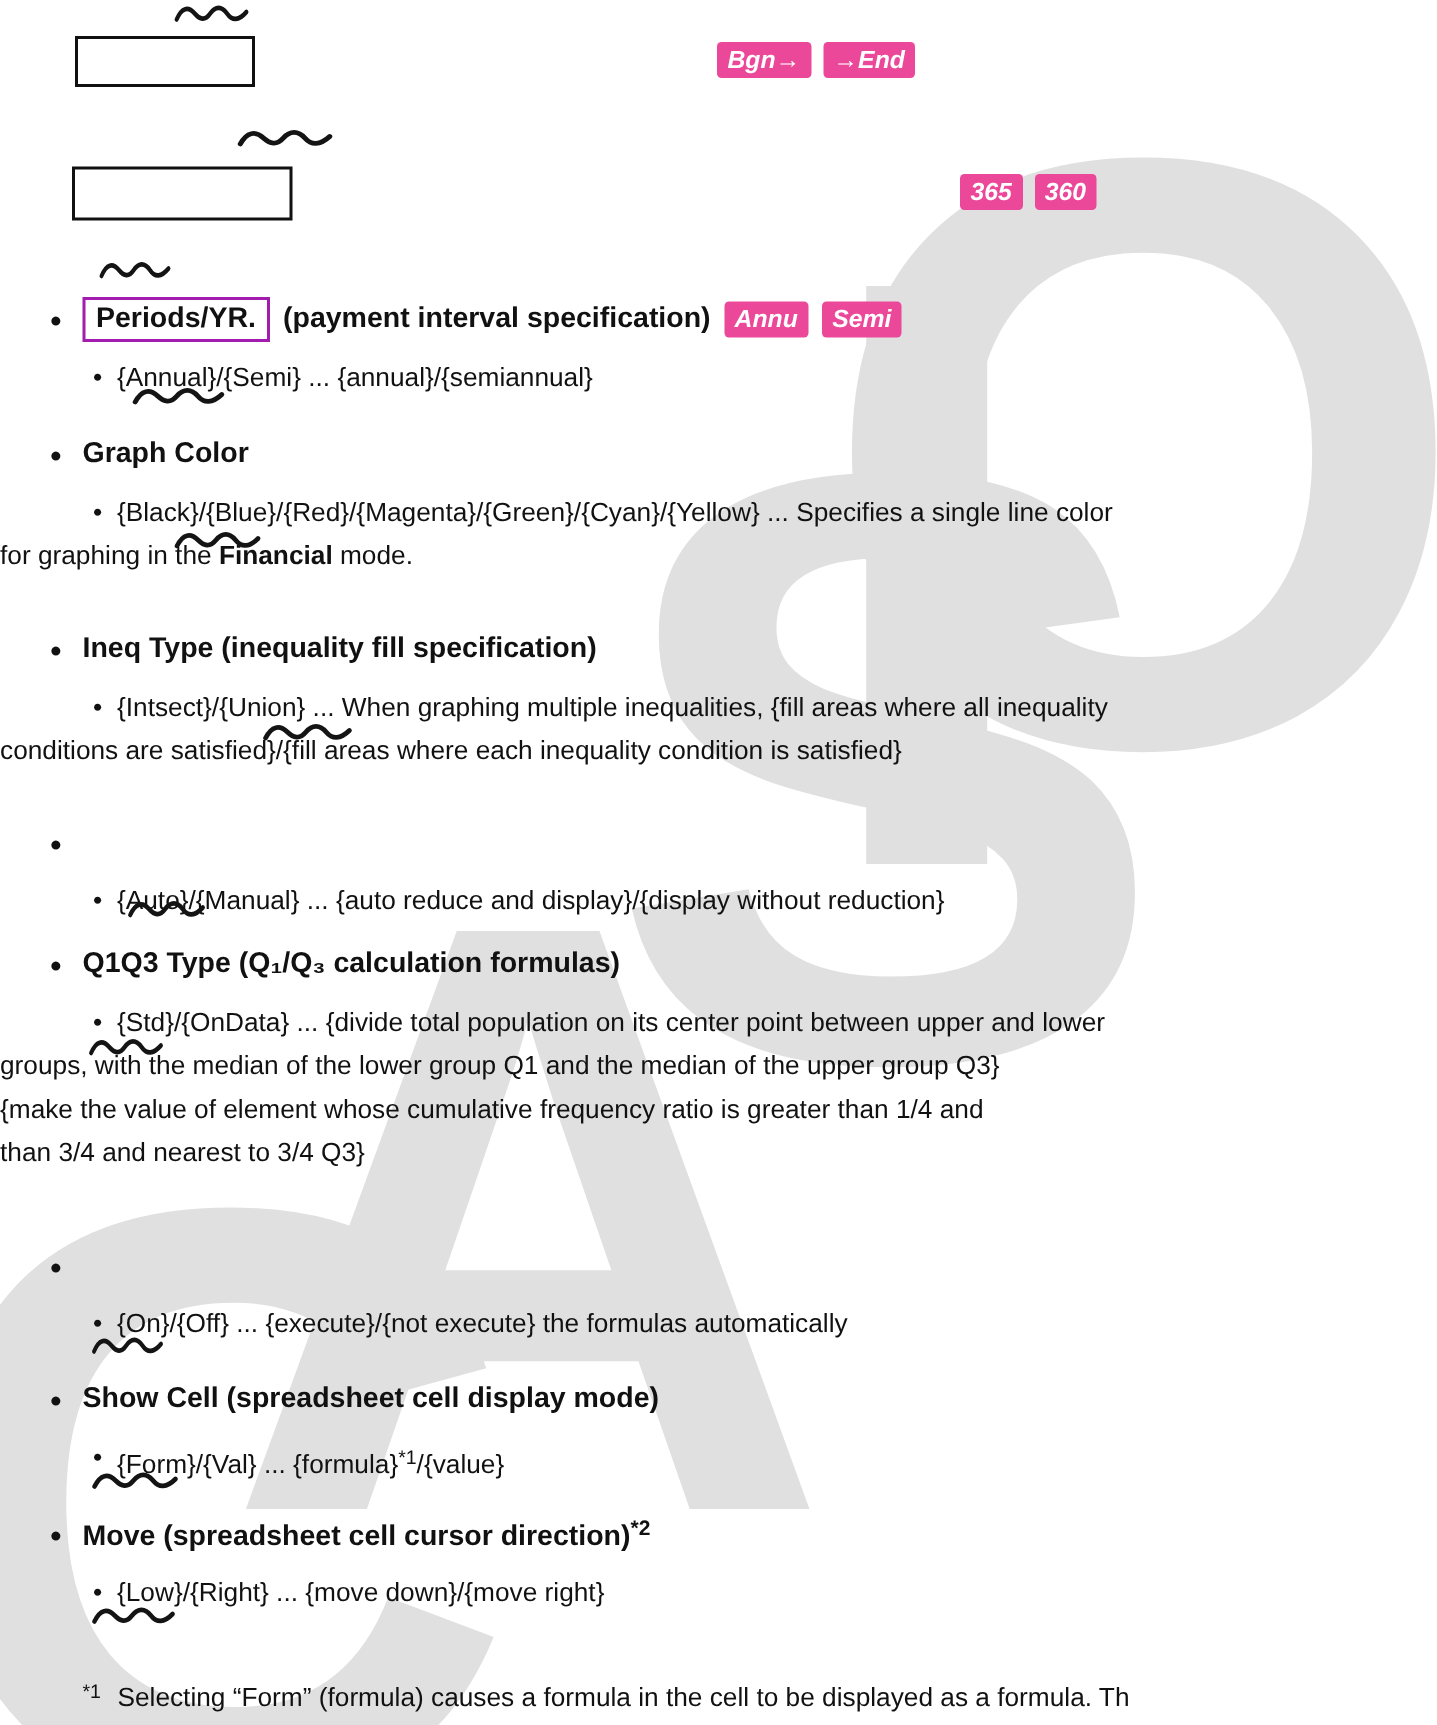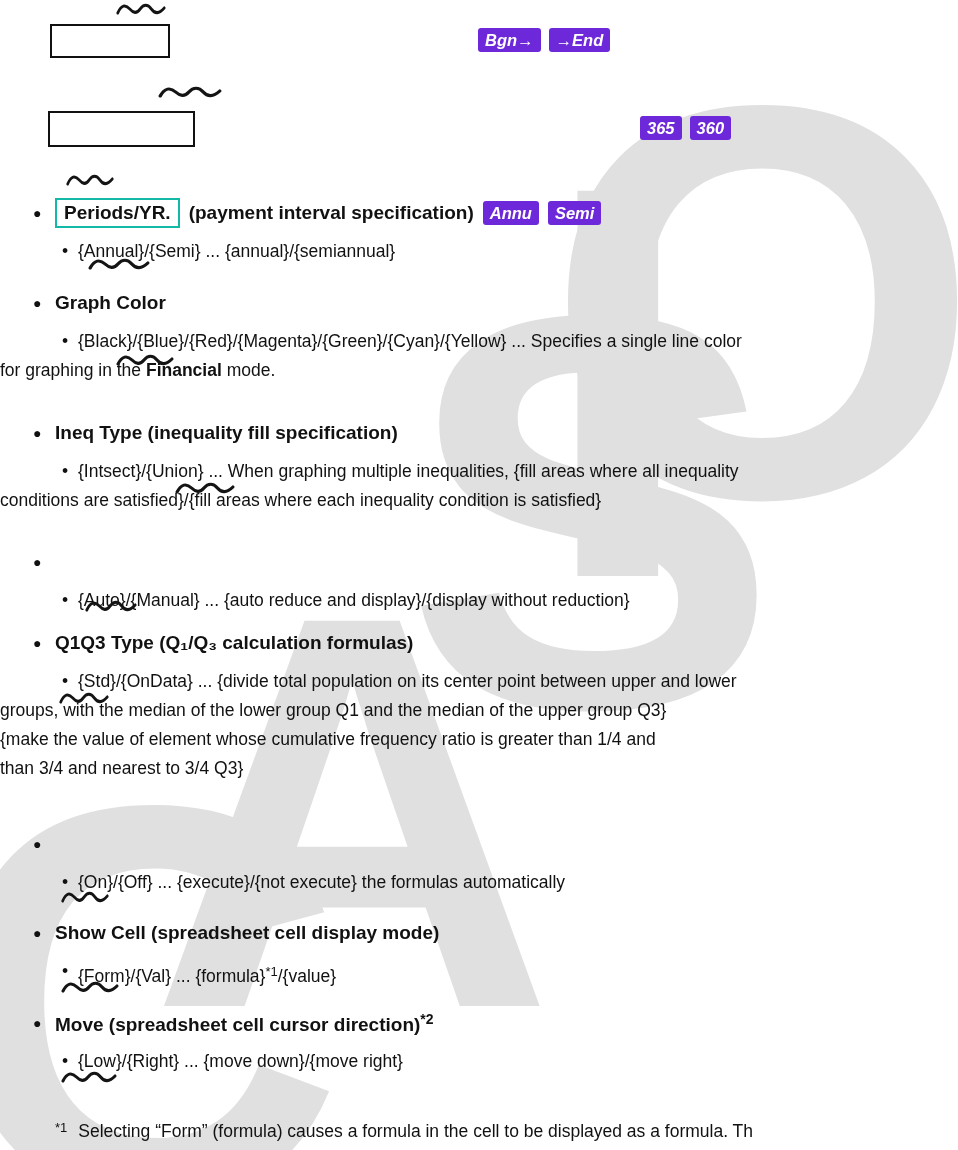--- a/index.html
+++ b/index.html
@@ -13,30 +13,30 @@
     position:absolute;z-index:0;font-weight:bold;line-height:1;
     font-size:560px;color:#e0e0e0;user-select:none;
     font-family:"Liberation Sans","DejaVu Sans",sans-serif;
   }
   
   .layer{position:absolute;inset:0;z-index:1;}
   
   .blank-box{position:absolute;border:2px solid #111;background:transparent;}
   .key-row{position:absolute;display:flex;gap:8px;align-items:center;}
   .key{
-    display:inline-block;background:#6d28d9;color:#ffffff;
+    display:inline-block;background:#ec4899;color:#ffffff;
     font-weight:bold;font-style:italic;font-size:16.5px;line-height:22px;
     padding:1px 7px;border-radius:3px;white-space:pre;
   }
   
   .section{position:absolute;left:0;width:958px;}
   .h-line{display:flex;align-items:center;min-height:30px;margin-bottom:9px;
           font-weight:bold;font-size:19px;white-space:pre;}
   .bullet{width:22px;margin-left:33px;font-size:14px;font-weight:normal;}
-  .boxed{border:2px solid #14b8a6;padding:0 7px;line-height:26px;margin-right:9px;}
+  .boxed{border:2px solid #a21caf;padding:0 7px;line-height:26px;margin-right:9px;}
   .h-line .key{margin-left:9px;}
   .s-line{display:flex;font-size:17.5px;line-height:29px;}
   .sbullet{width:16px;margin-left:62px;}
   .txt{white-space:pre;}
   .c-line{font-size:17.5px;line-height:29px;white-space:pre;}
   .opt{font-weight:normal;}
   .b{font-weight:bold;}
   .sup{font-size:13px;vertical-align:6px;}
   .sup-b{font-size:14px;vertical-align:7px;}
   

